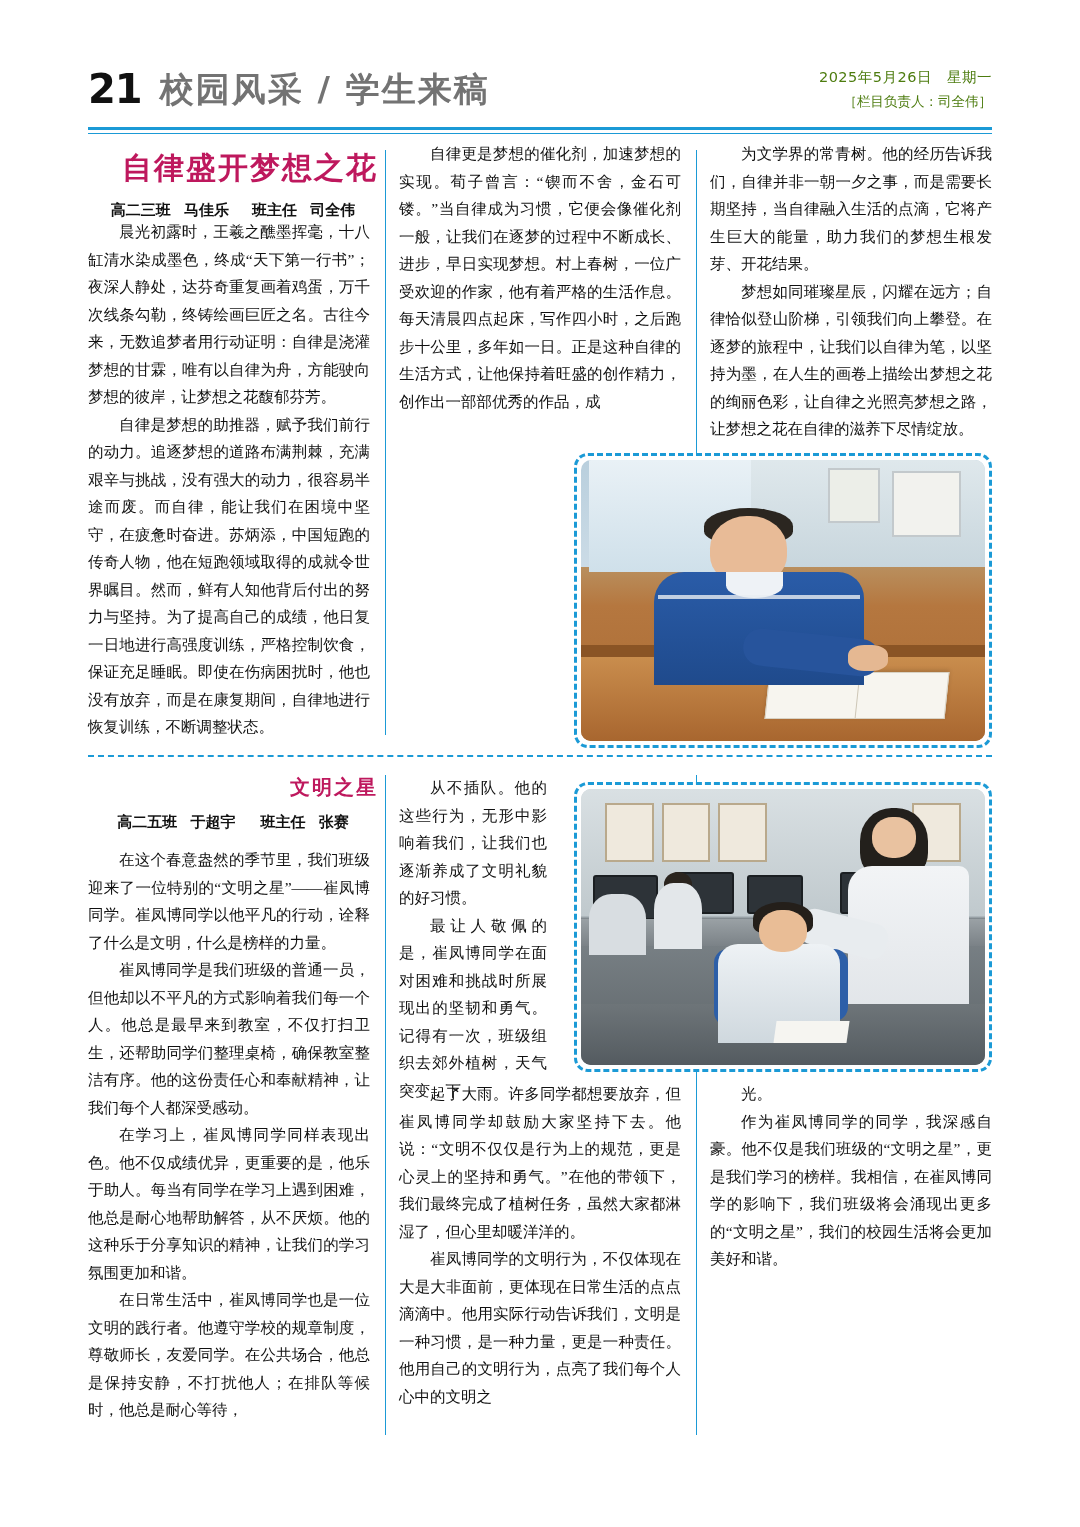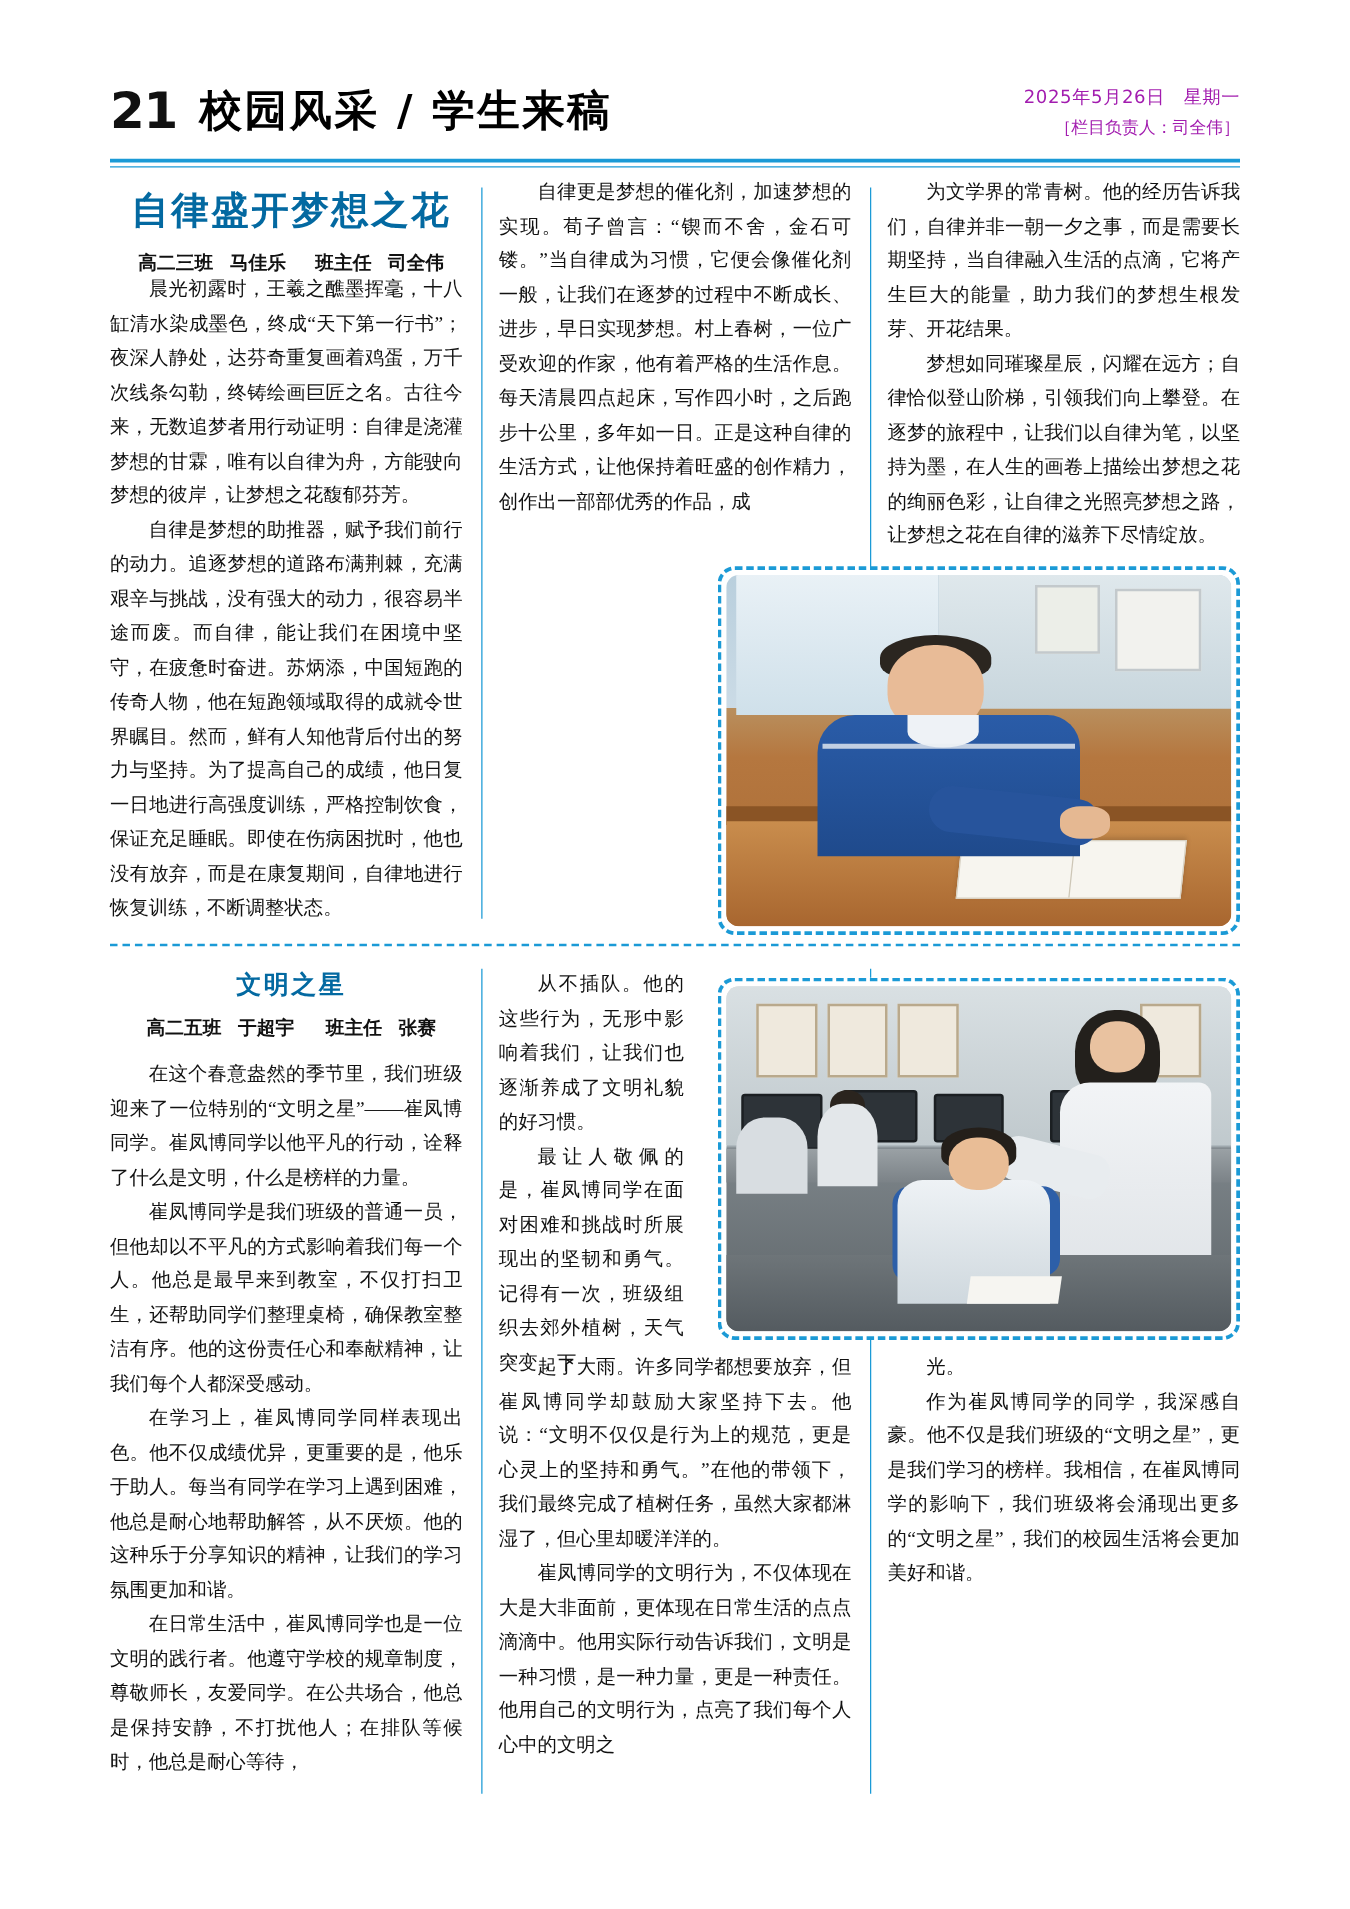--- a/index.html
+++ b/index.html
@@ -46,29 +46,29 @@
     font-weight: bold;
     color: #1b9ad6;
     letter-spacing: 1px;
     line-height: 48px;
   }
   .section-title {
     margin-left: 18px;
     font-family: "DejaVu Serif", serif;
     font-size: 34px;
     font-weight: bold;
-    color: #000000;
+    color: #737373;
     letter-spacing: 2px;
     line-height: 46px;
   }
   .masthead-right {
     margin-left: auto;
     text-align: right;
     font-family: "DejaVu Sans", sans-serif;
-    color: #a21caf;
+    color: #4d7c0f;
     padding-top: 6px;
   }
   .issue-date {
     font-size: 14.5px;
     letter-spacing: 0.5px;
     white-space: nowrap;
   }
   .editor-line {
     font-size: 13.5px;
     margin-top: 6px;
@@ -96,24 +96,24 @@
   
   .article {
     position: absolute;
     left: 88px;
     width: 904px;
   }
   .article-1 { top: 140px; height: 600px; }
   .article-2 { top: 768px; height: 670px; }
 
   .art-title {
-    text-align: center;
+    text-align: right;
     font-family: "DejaVu Serif", serif;
     font-weight: bold;
-    color: #0369a1;
+    color: #be185d;
   }
   .art-1-title {
     font-size: 30px;
     letter-spacing: 2px;
     margin: 8px 0 0 0;
     width: 290px;
   }
   .art-2-title {
     font-size: 20px;
     letter-spacing: 2px;

